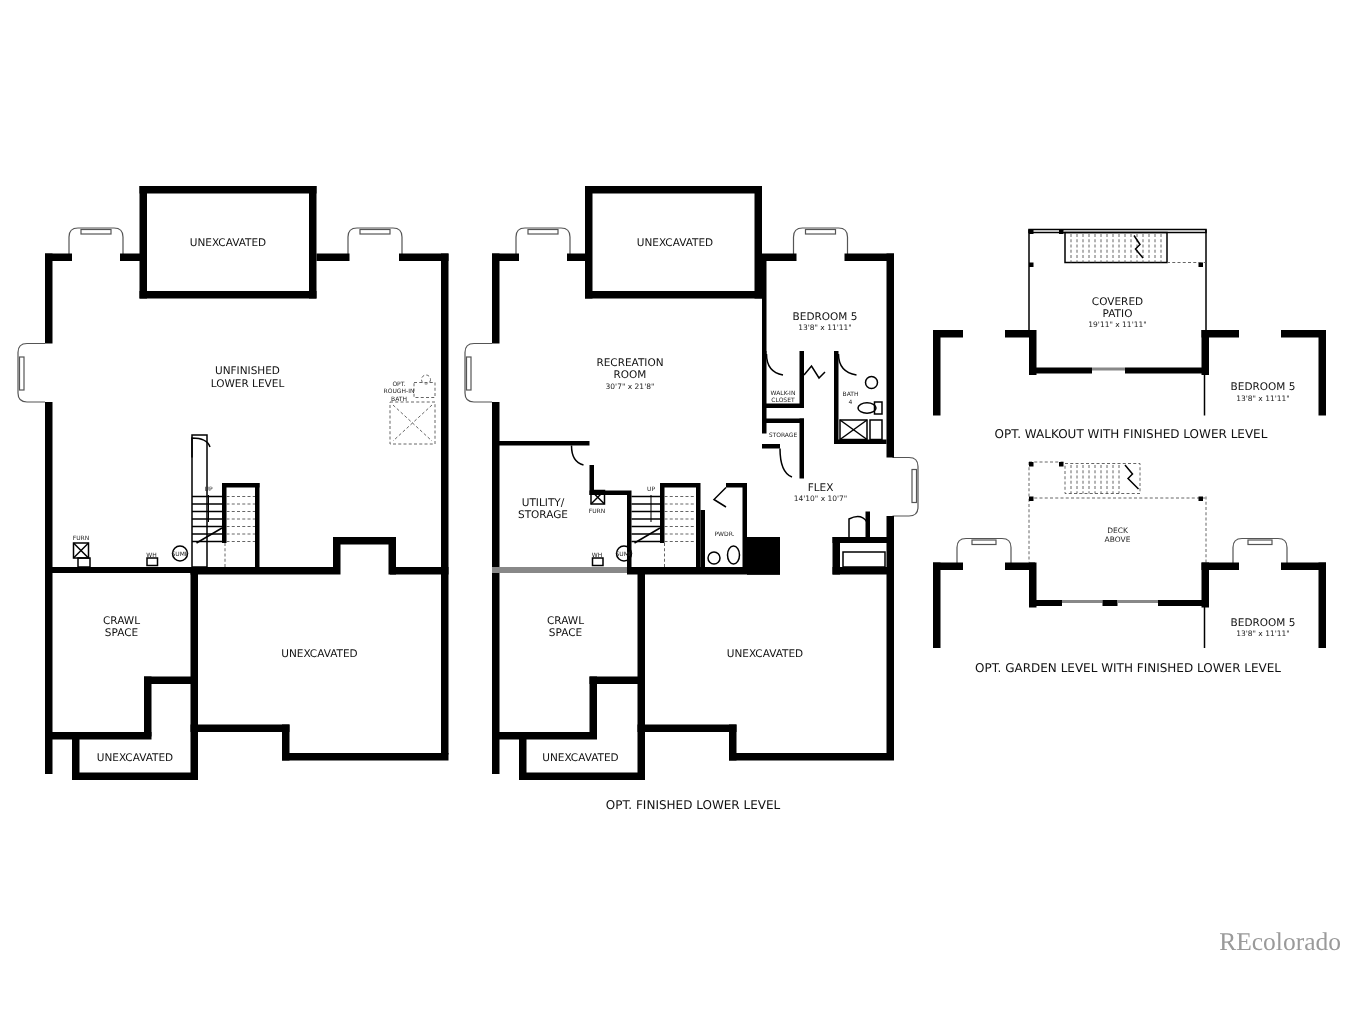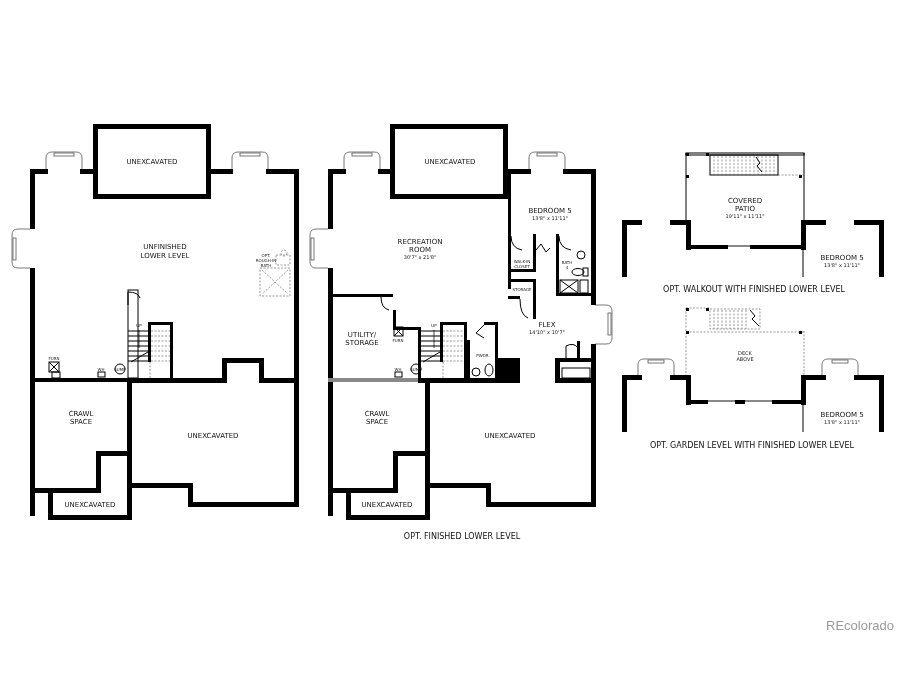--- a/index.html
+++ b/index.html
@@ -6,21 +6,21 @@
   body { width: 900px; height: 675px; position: relative; overflow: hidden; font-family: "DejaVu Sans", "Liberation Sans", sans-serif; }
   #plan { position: absolute; left: 0; top: 0; width: 900px; height: 675px; }
   .wall { fill: #000; }
   .thin { stroke: #000; stroke-width: 1; fill: none; }
   .dash { stroke: #555; stroke-width: 0.6; fill: none; stroke-dasharray: 2 1.5; }
   .winbox { stroke: #555; stroke-width: 0.8; fill: #fff; }
   .lbl { font-family: "DejaVu Sans", sans-serif; font-size: 7px; fill: #111; text-anchor: middle; }
   .dim { font-family: "DejaVu Sans", sans-serif; font-size: 5px; fill: #222; text-anchor: middle; }
   .tiny { font-family: "DejaVu Sans", sans-serif; font-size: 4px; fill: #222; text-anchor: middle; }
   .caption { font-family: "DejaVu Sans", sans-serif; font-size: 8px; fill: #111; text-anchor: middle; }
-  .watermark { position: absolute; right: 6px; top: 618px; font-family: Liberation Sans, sans-serif; font-size: 13px; color: #9a9a9a; }
+  .watermark { position: absolute; right: 6px; top: 618px; font-family: Liberation Serif, serif; font-size: 17px; color: #9a9a9a; }
 </style>
 </head>
 <body>
 
 <svg id="plan" viewBox="0 0 900 675" xmlns="http://www.w3.org/2000/svg">
 
   <g>
 
     <path class="winbox" d="M46,172 V158 Q46,152 52,152 H76 Q82,152 82,158 V172"></path>
     <rect x="54" y="153" width="20" height="3" class="winbox"></rect>

